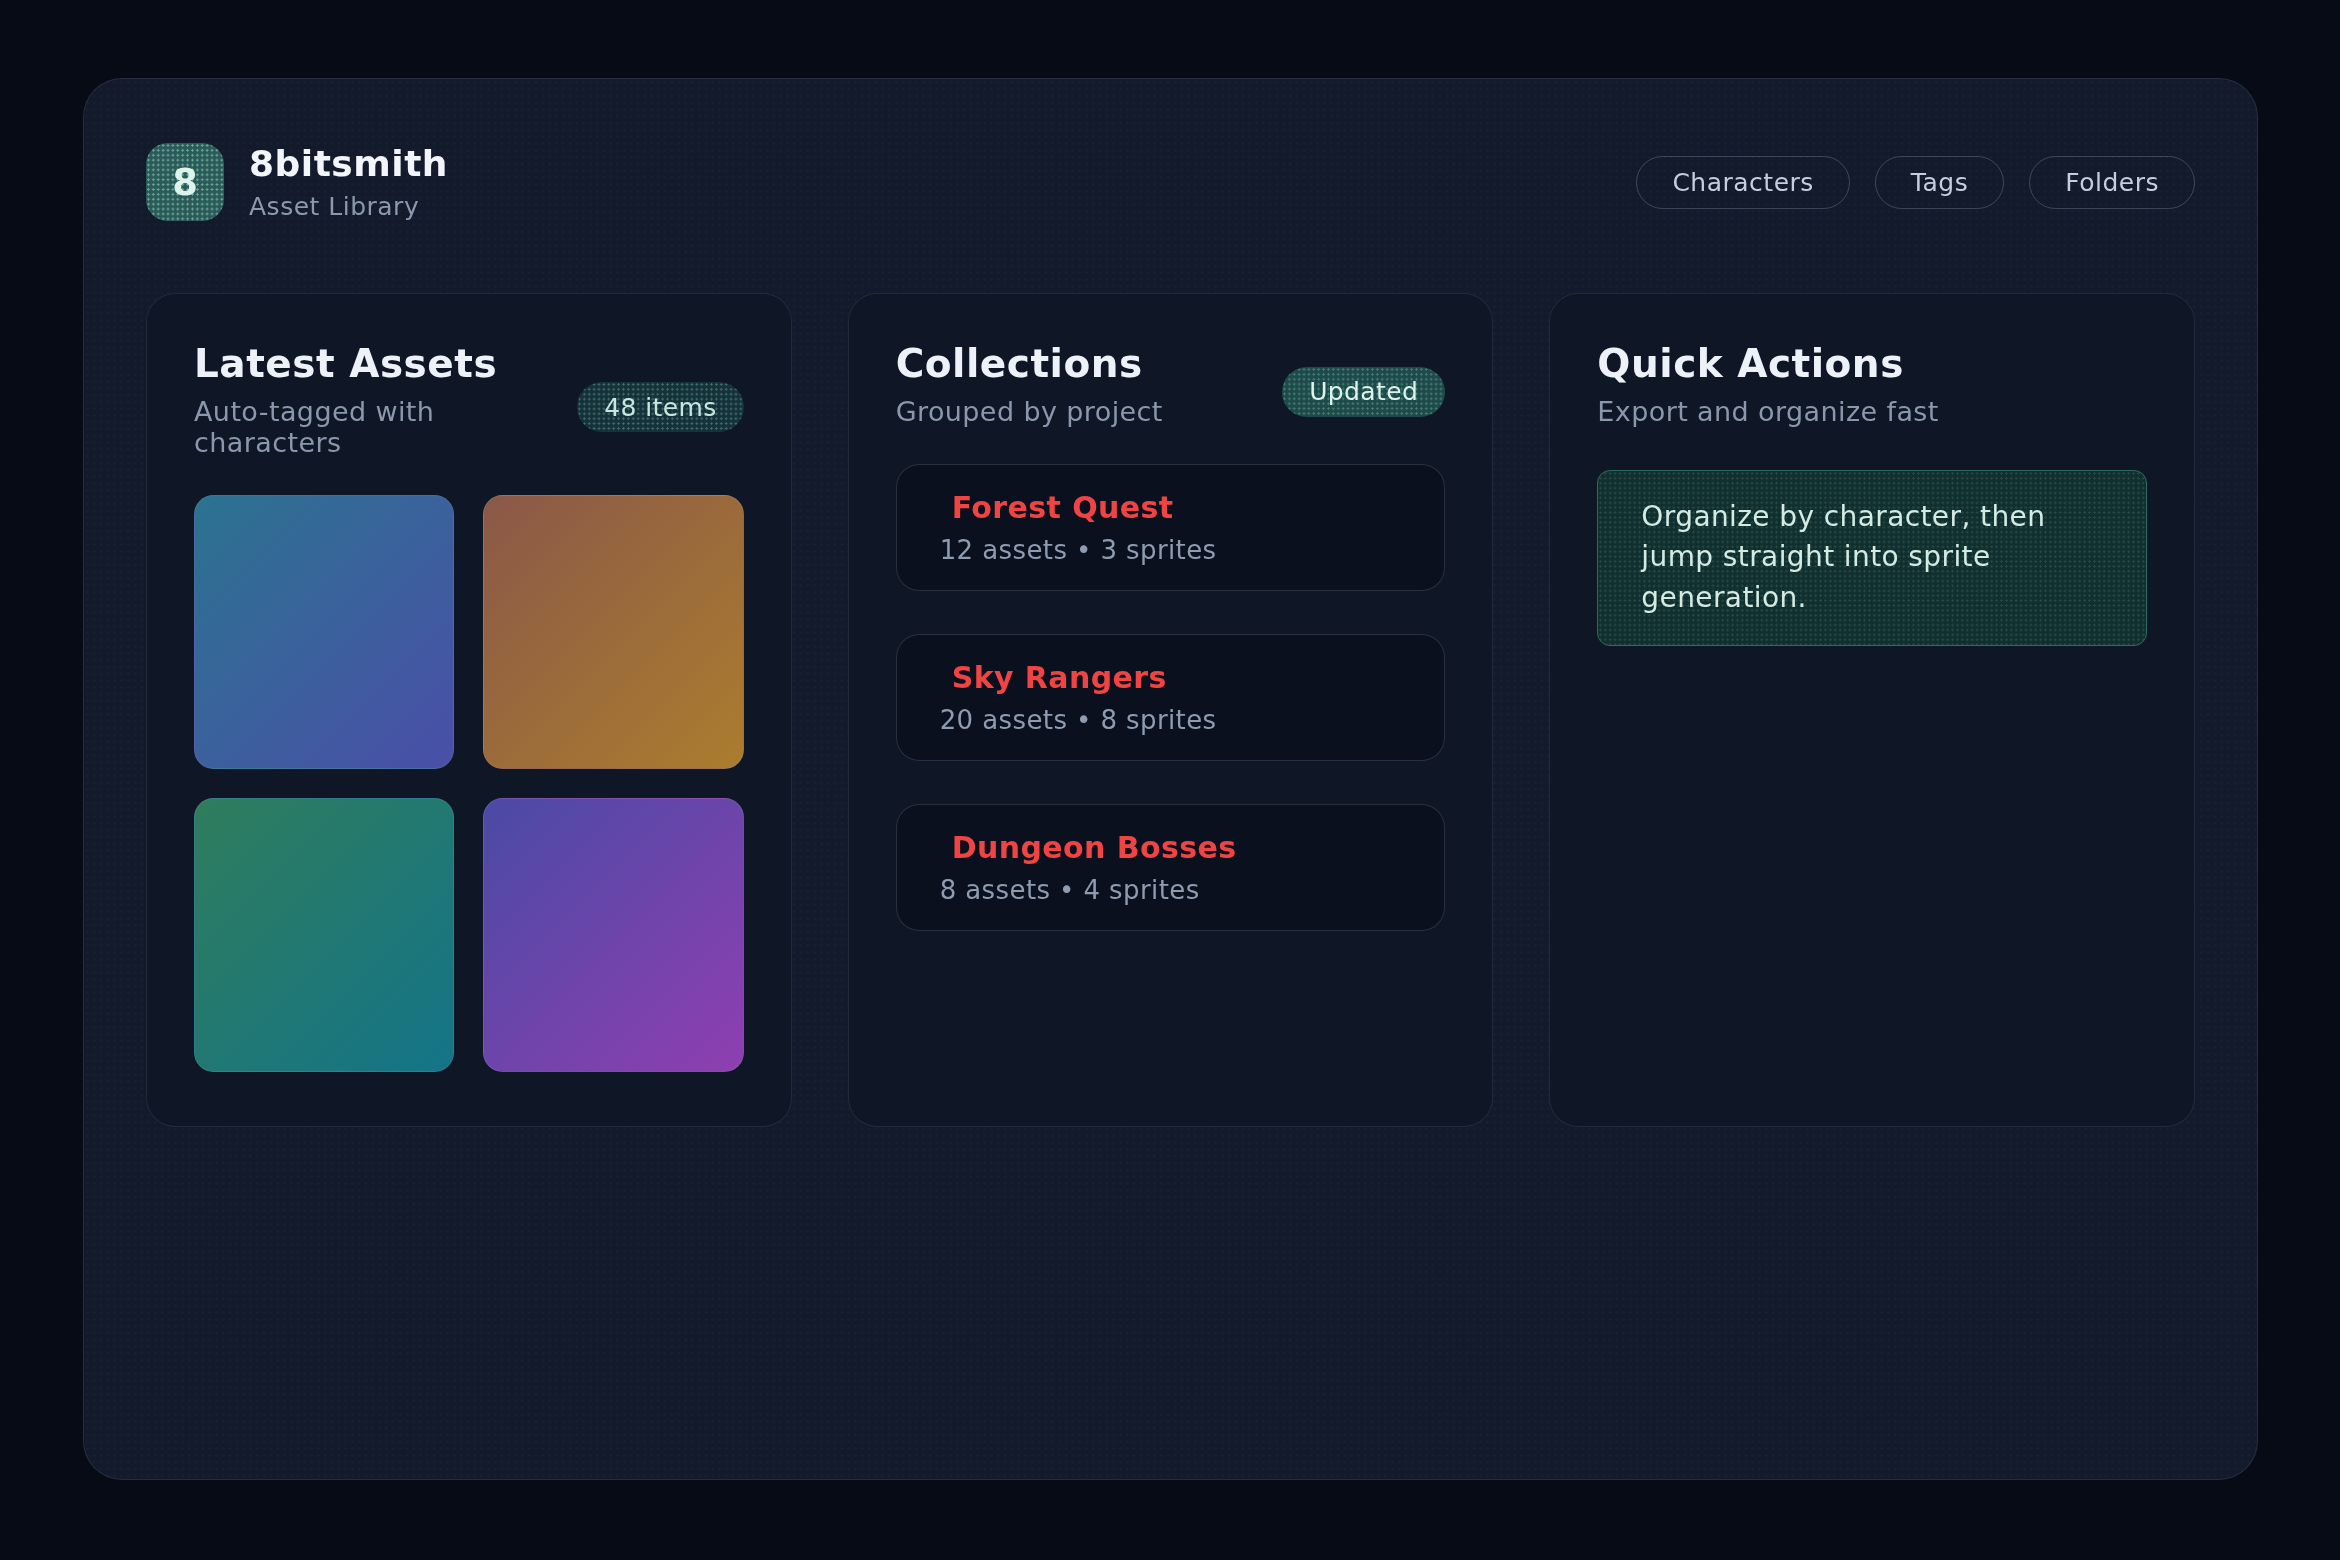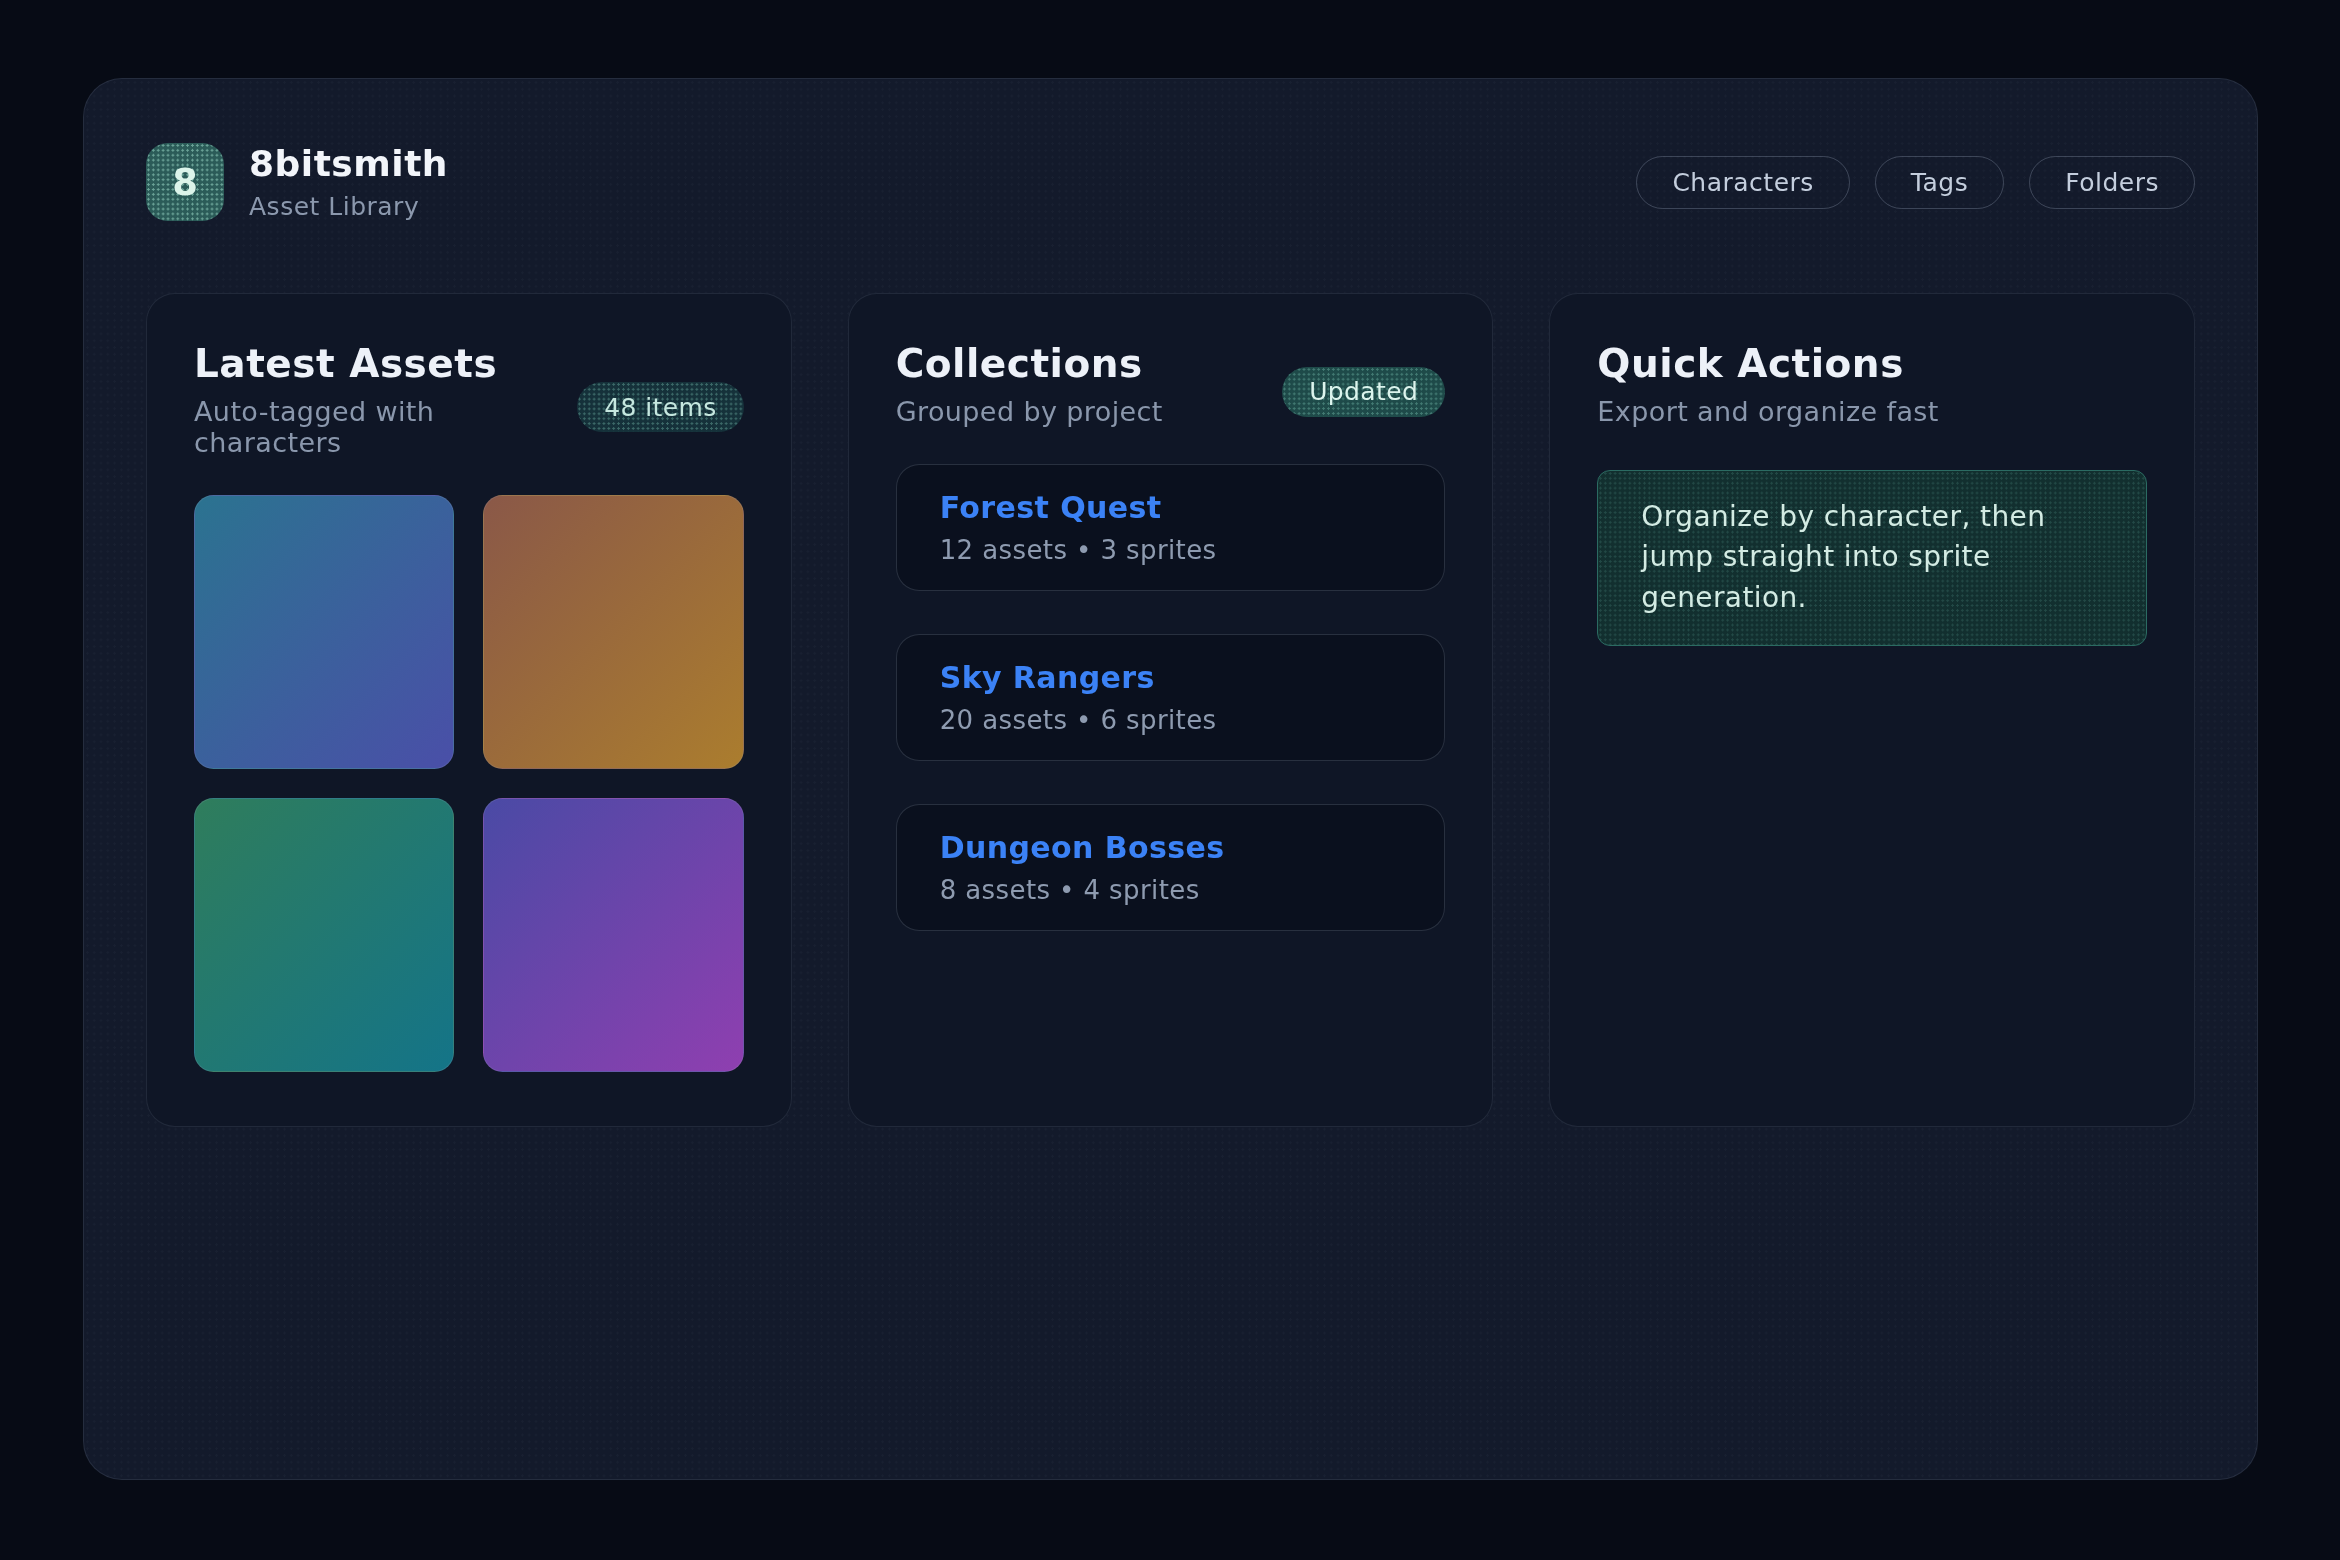--- a/index.html
+++ b/index.html
@@ -73,21 +73,21 @@
   
   .list { margin-top:37px; display:flex; flex-direction:column; gap:43px; }
   .card {
     height:127px; border-radius:23.4px;
     background:#0a101e;
     border:1px solid rgba(148,163,184,0.22);
     padding:23.4px 43px;
     display:flex; flex-direction:column; justify-content:center; gap:9.8px;
     cursor:pointer;
   }
-  .card-title { font-size:30px; font-weight:600; color:#3b82f6; letter-spacing:0.4px; }
+  .card-title { font-size:30px; font-weight:600; color:#ef4444; letter-spacing:0.4px;margin-left:12px; }
   .card-meta { font-size:26px; color:#8e9bb0; letter-spacing:0.4px; }
   
   .note {
     margin-top:43px; border-radius:13px;
     background-color:#122f2f;
     background-image:radial-gradient(rgba(120,210,190,0.16) 1.1px, transparent 1.1px);
     background-size:4.9px 4.9px;
     border:1.5px solid #2b6b62;
     padding:26px 43px;
     font-size:28px; line-height:1.45; color:#d3ebe3; letter-spacing:0.4px;
@@ -139,21 +139,21 @@
         </div>
         <div class="badge badge-bright">Updated</div>
       </div>
       <div class="list">
         <div class="card">
           <div class="card-title">Forest Quest</div>
           <div class="card-meta">12 assets • 3 sprites</div>
         </div>
         <div class="card">
           <div class="card-title">Sky Rangers</div>
-          <div class="card-meta">20 assets • 6 sprites</div>
+          <div class="card-meta">20 assets • 8 sprites</div>
         </div>
         <div class="card">
           <div class="card-title">Dungeon Bosses</div>
           <div class="card-meta">8 assets • 4 sprites</div>
         </div>
       </div>
     </section>
 
     <section class="panel">
       <div class="panel-head">

